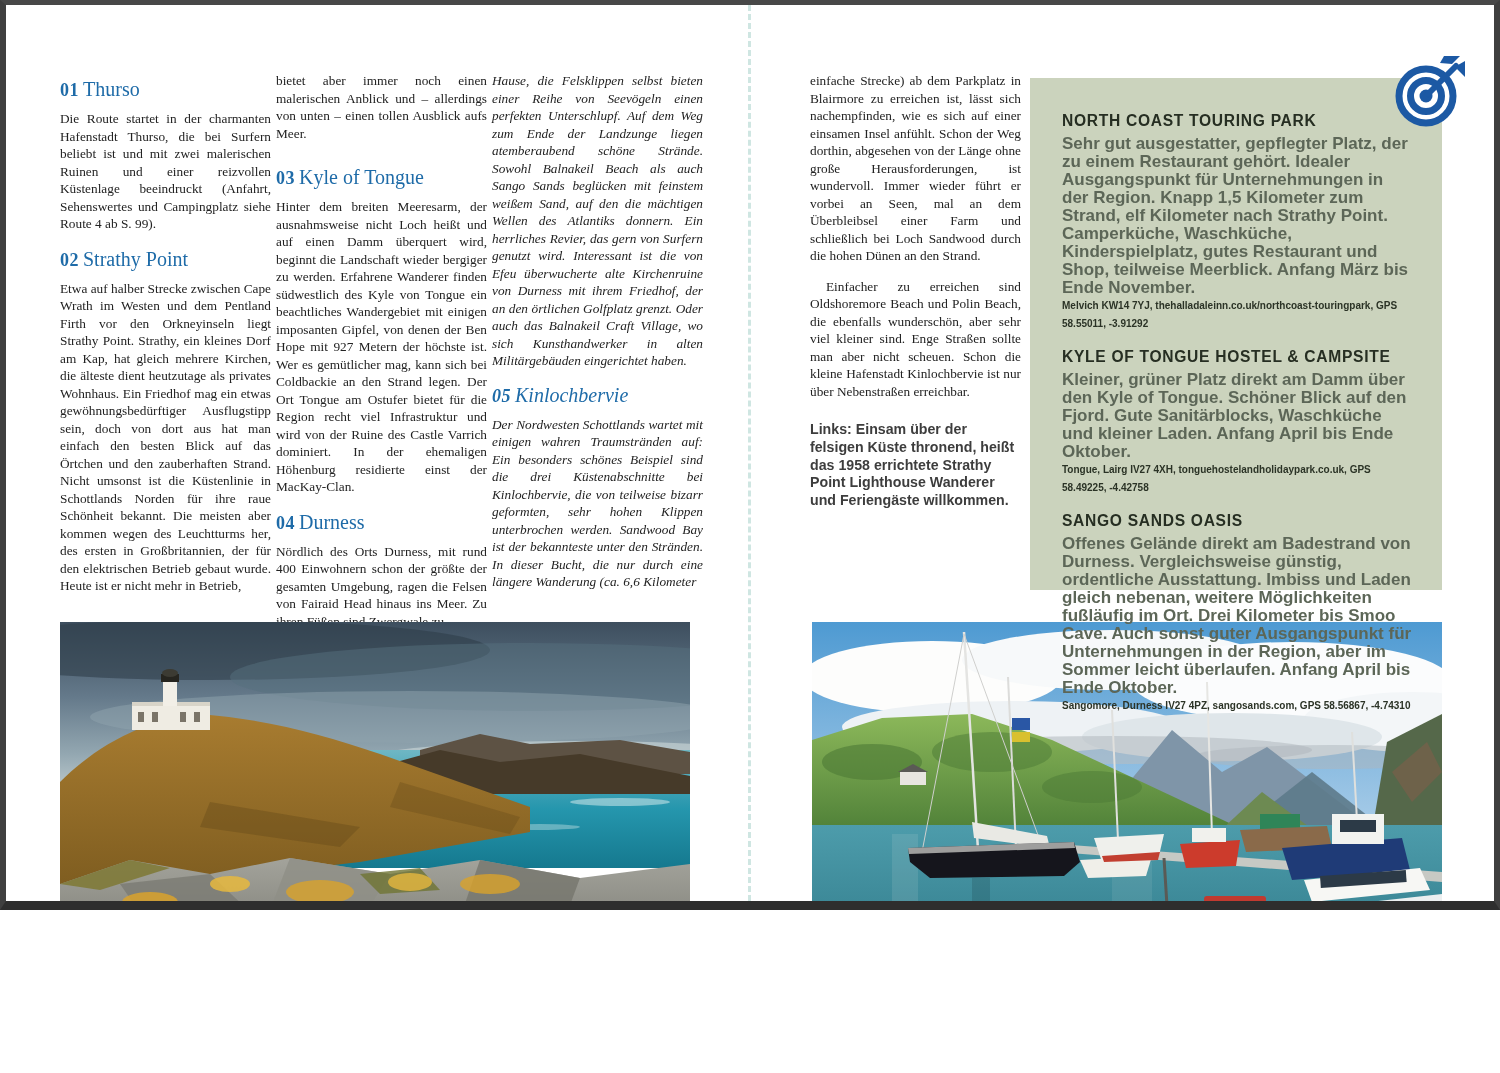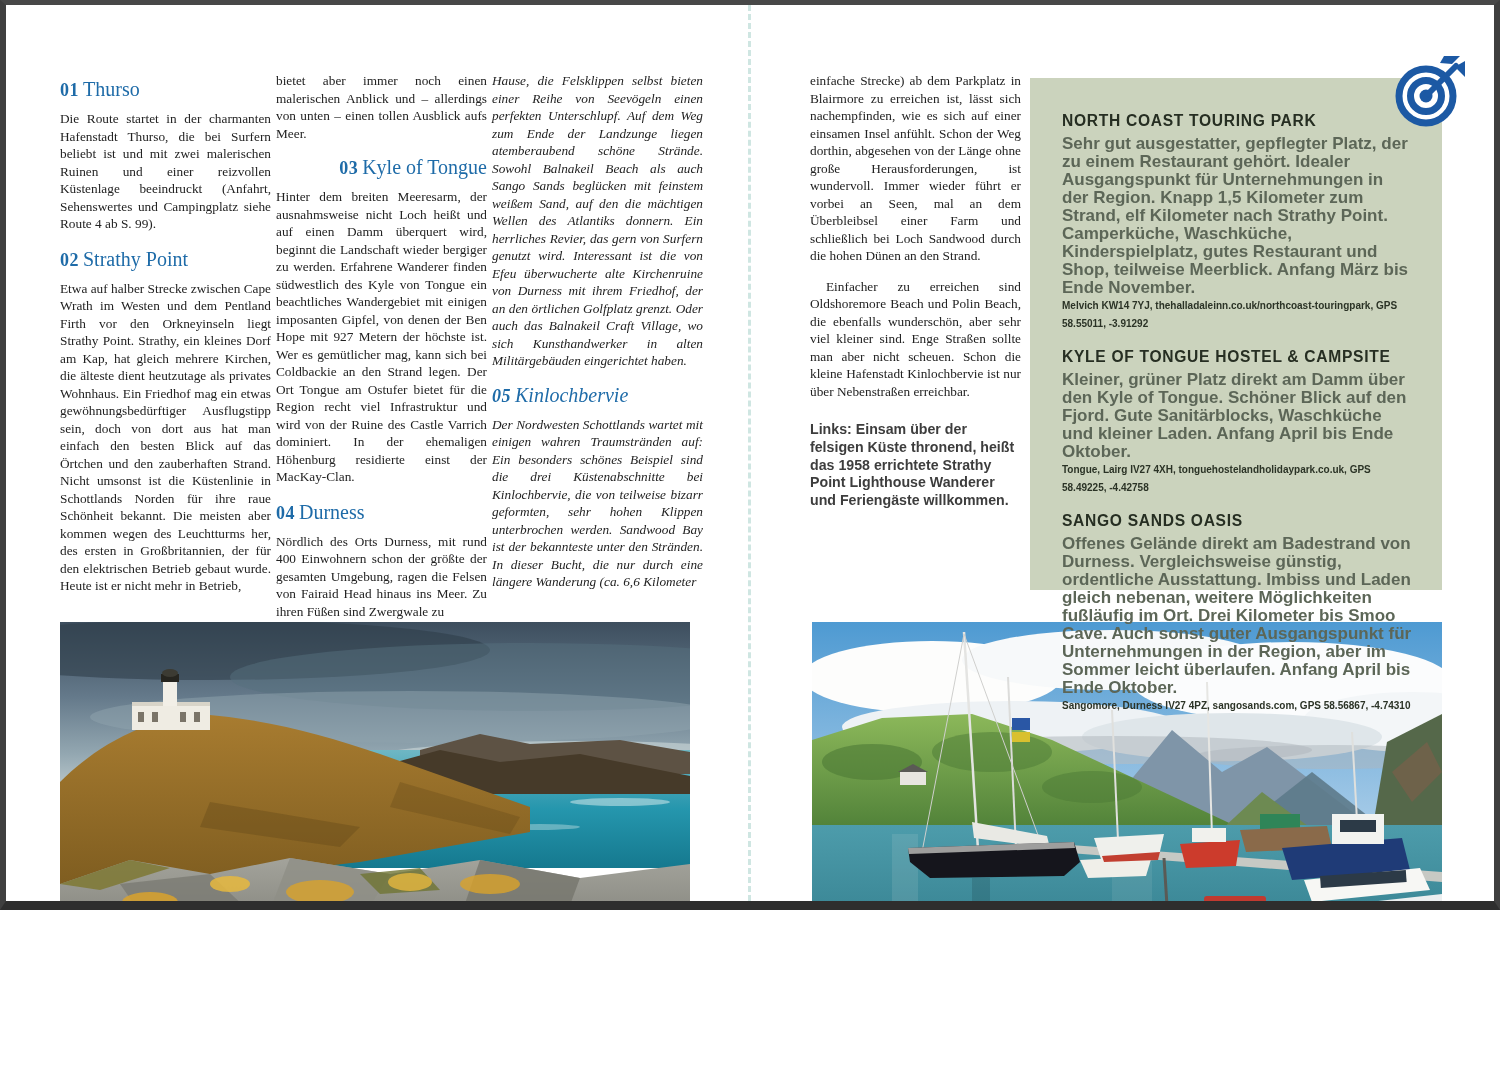--- a/index.html
+++ b/index.html
@@ -63,21 +63,21 @@
     </h2>
     <p>Die Route startet in der charmanten Hafenstadt Thurso, die bei Surfern beliebt ist und mit zwei malerischen Ruinen und einer reizvollen Küstenlage beeindruckt (Anfahrt, Sehenswertes und Campingplatz siehe Route 4 ab S. 99).</p>
     <h2 class="head">
       <span class="num">02</span><span>Strathy Point</span>
     </h2>
     <p>Etwa auf halber Strecke zwischen Cape Wrath im Westen und dem Pentland Firth vor den Orkneyinseln liegt Strathy Point. Strathy, ein kleines Dorf am Kap, hat gleich mehrere Kirchen, die älteste dient heutzutage als privates Wohnhaus. Ein Friedhof mag ein etwas gewöhnungsbedürftiger Ausflugstipp sein, doch von dort aus hat man einfach den besten Blick auf das Örtchen und den zauberhaften Strand. Nicht umsonst ist die Küstenlinie in Schottlands Norden für ihre raue Schönheit bekannt. Die meisten aber kommen wegen des Leuchtturms her, des ersten in Großbritannien, der für den elektrischen Betrieb gebaut wurde. Heute ist er nicht mehr in Betrieb,</p>
   </section>
 
   <section class="col" style="left:276px;top:72px;">
     <p>bietet aber immer noch einen malerischen Anblick und – allerdings von unten – einen tollen Ausblick aufs Meer.</p>
-    <h2 class="head" style="margin-top:14px;text-align:right;">
+    <h2 class="head" style="margin-top:24px;">
       <span class="num">03</span><span>Kyle of Tongue</span>
     </h2>
     <p>Hinter dem breiten Meeresarm, der ausnahmsweise nicht Loch heißt und auf einen Damm überquert wird, beginnt die Landschaft wieder bergiger zu werden. Erfahrene Wanderer finden südwestlich des Kyle von Tongue ein beachtliches Wandergebiet mit einigen imposanten Gipfel, von denen der Ben Hope mit 927 Metern der höchste ist. Wer es gemütlicher mag, kann sich bei Coldbackie an den Strand legen. Der Ort Tongue am Ostufer bietet für die Region recht viel Infrastruktur und wird von der Ruine des Castle Varrich dominiert. In der ehemaligen Höhenburg residierte einst der MacKay-Clan.</p>
     <h2 class="head">
       <span class="num">04</span><span>Durness</span>
     </h2>
     <p>Nördlich des Orts Durness, mit rund 400 Einwohnern schon der größte der gesamten Umgebung, ragen die Felsen von Fairaid Head hinaus ins Meer. Zu ihren Füßen sind Zwergwale zu</p>
   </section>
 
   <section class="col" style="left:492px;top:72px;font-style:italic;">

